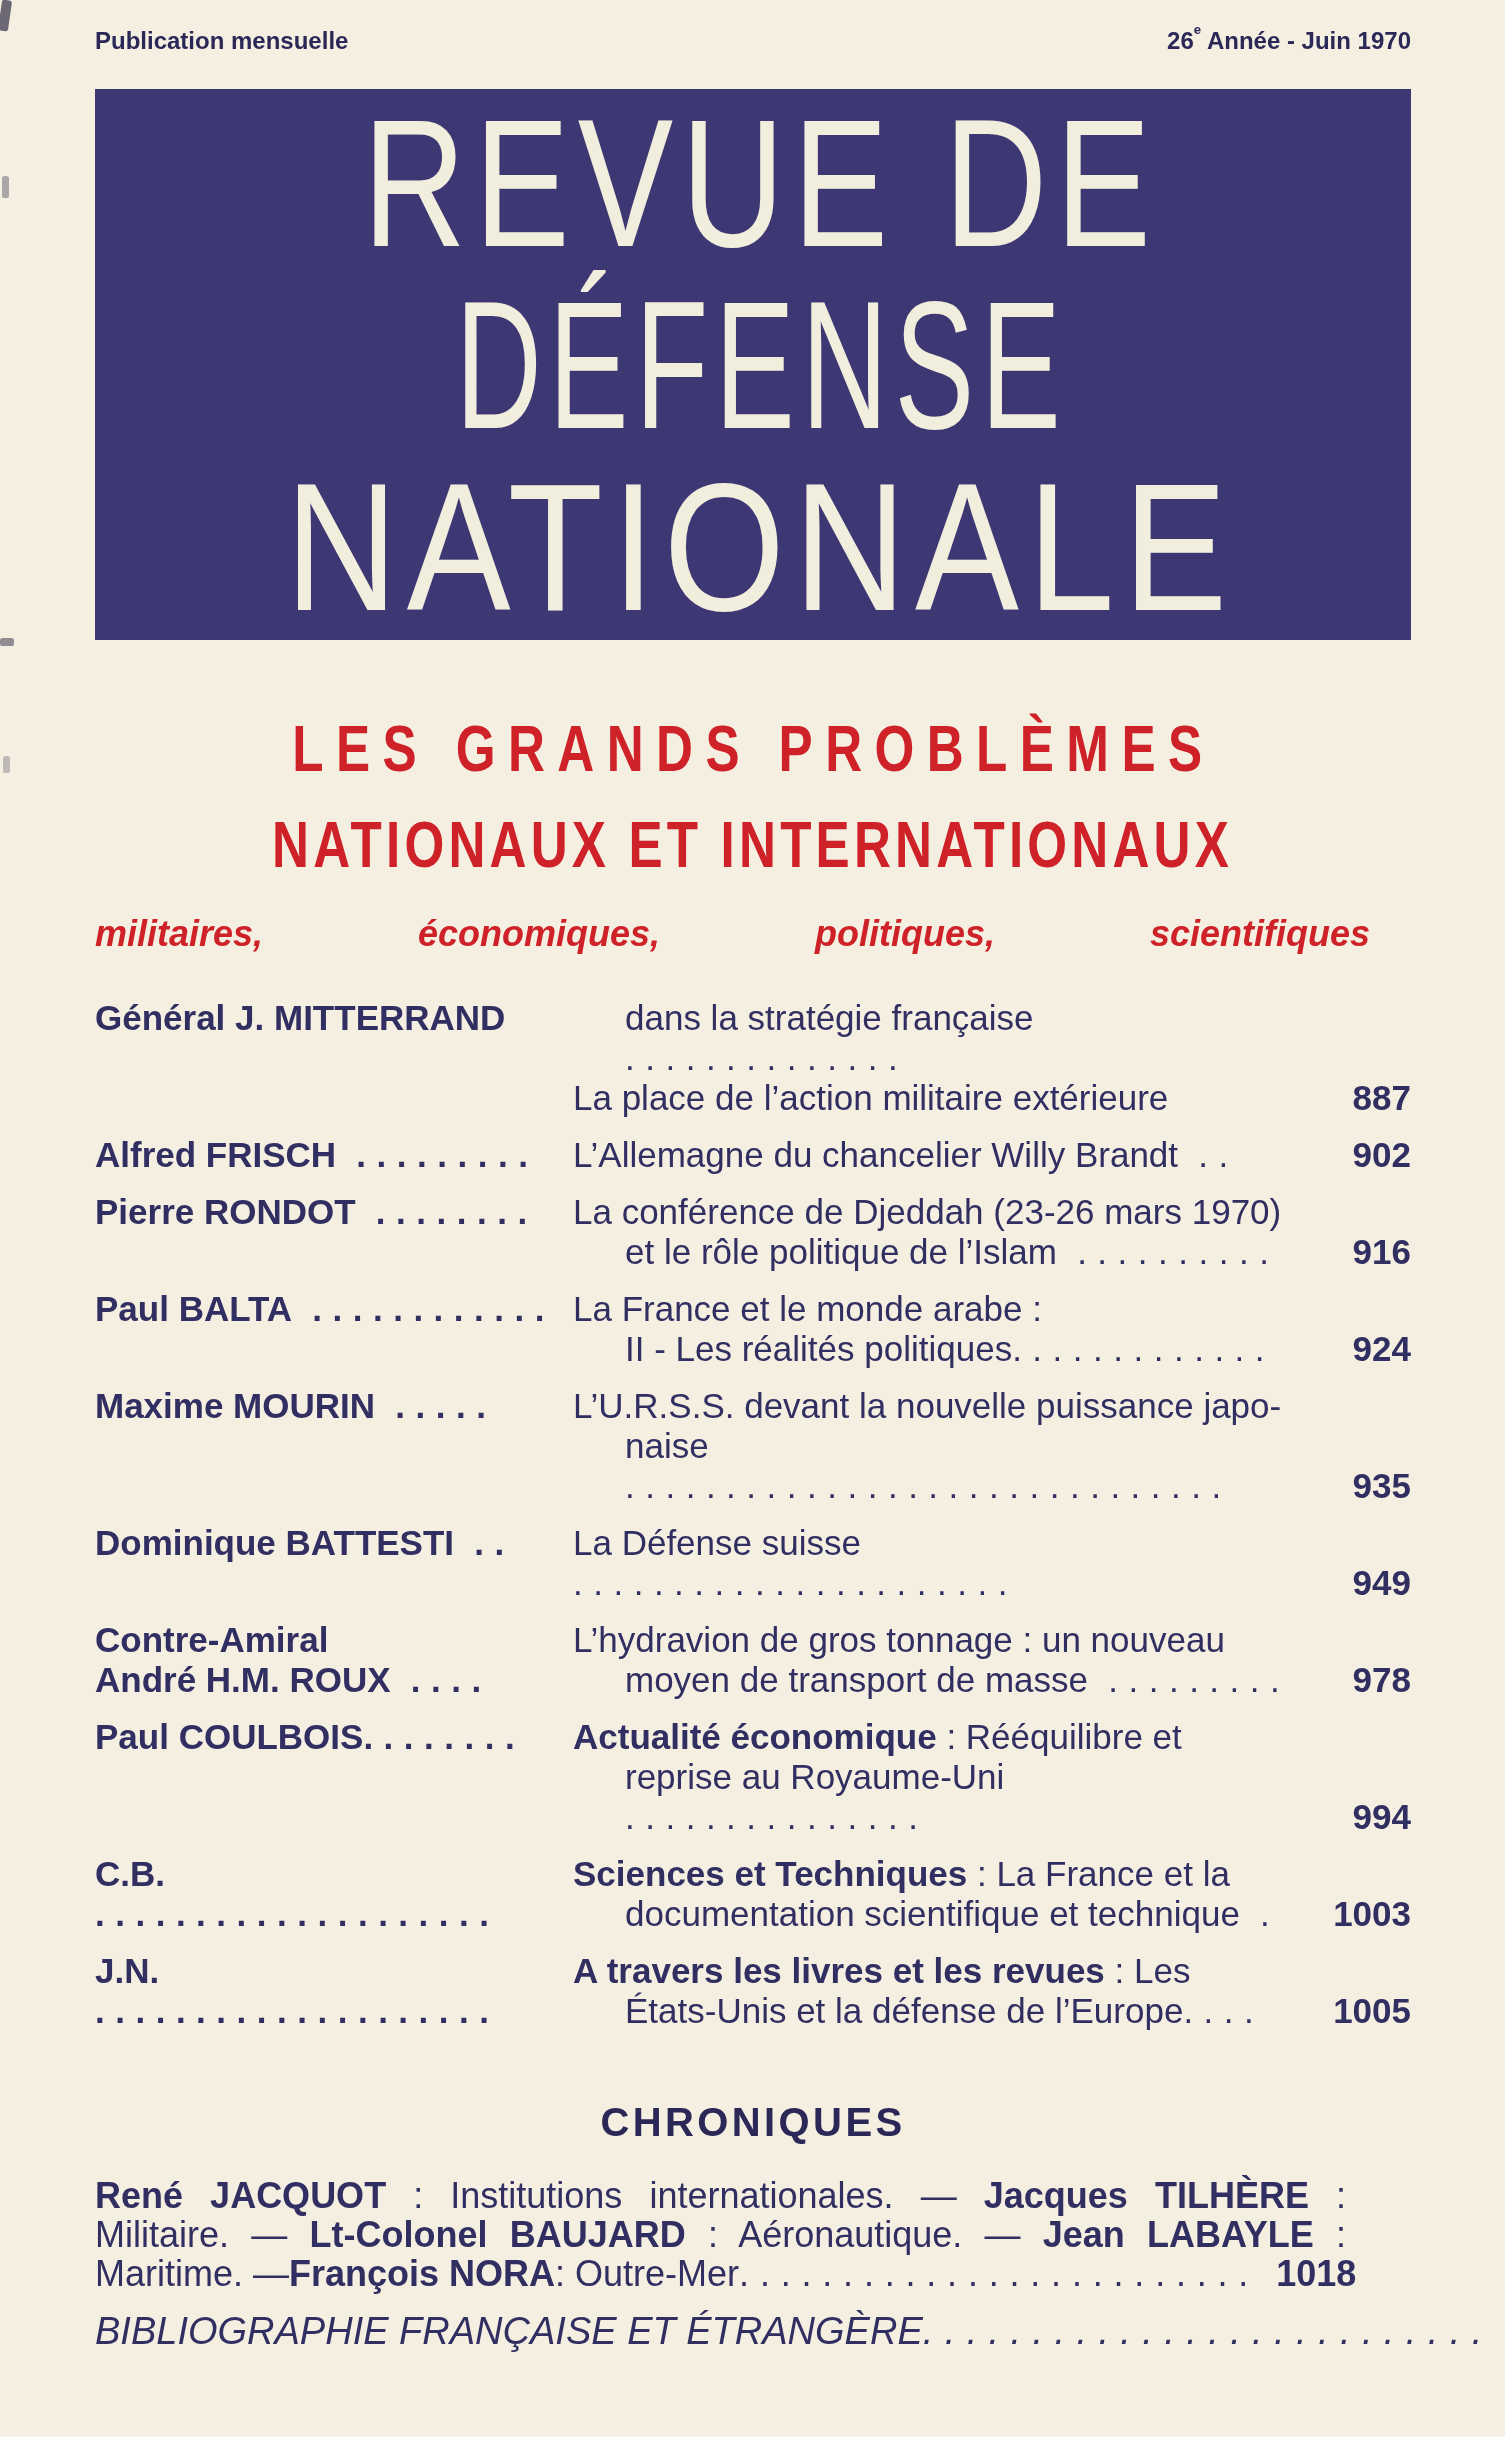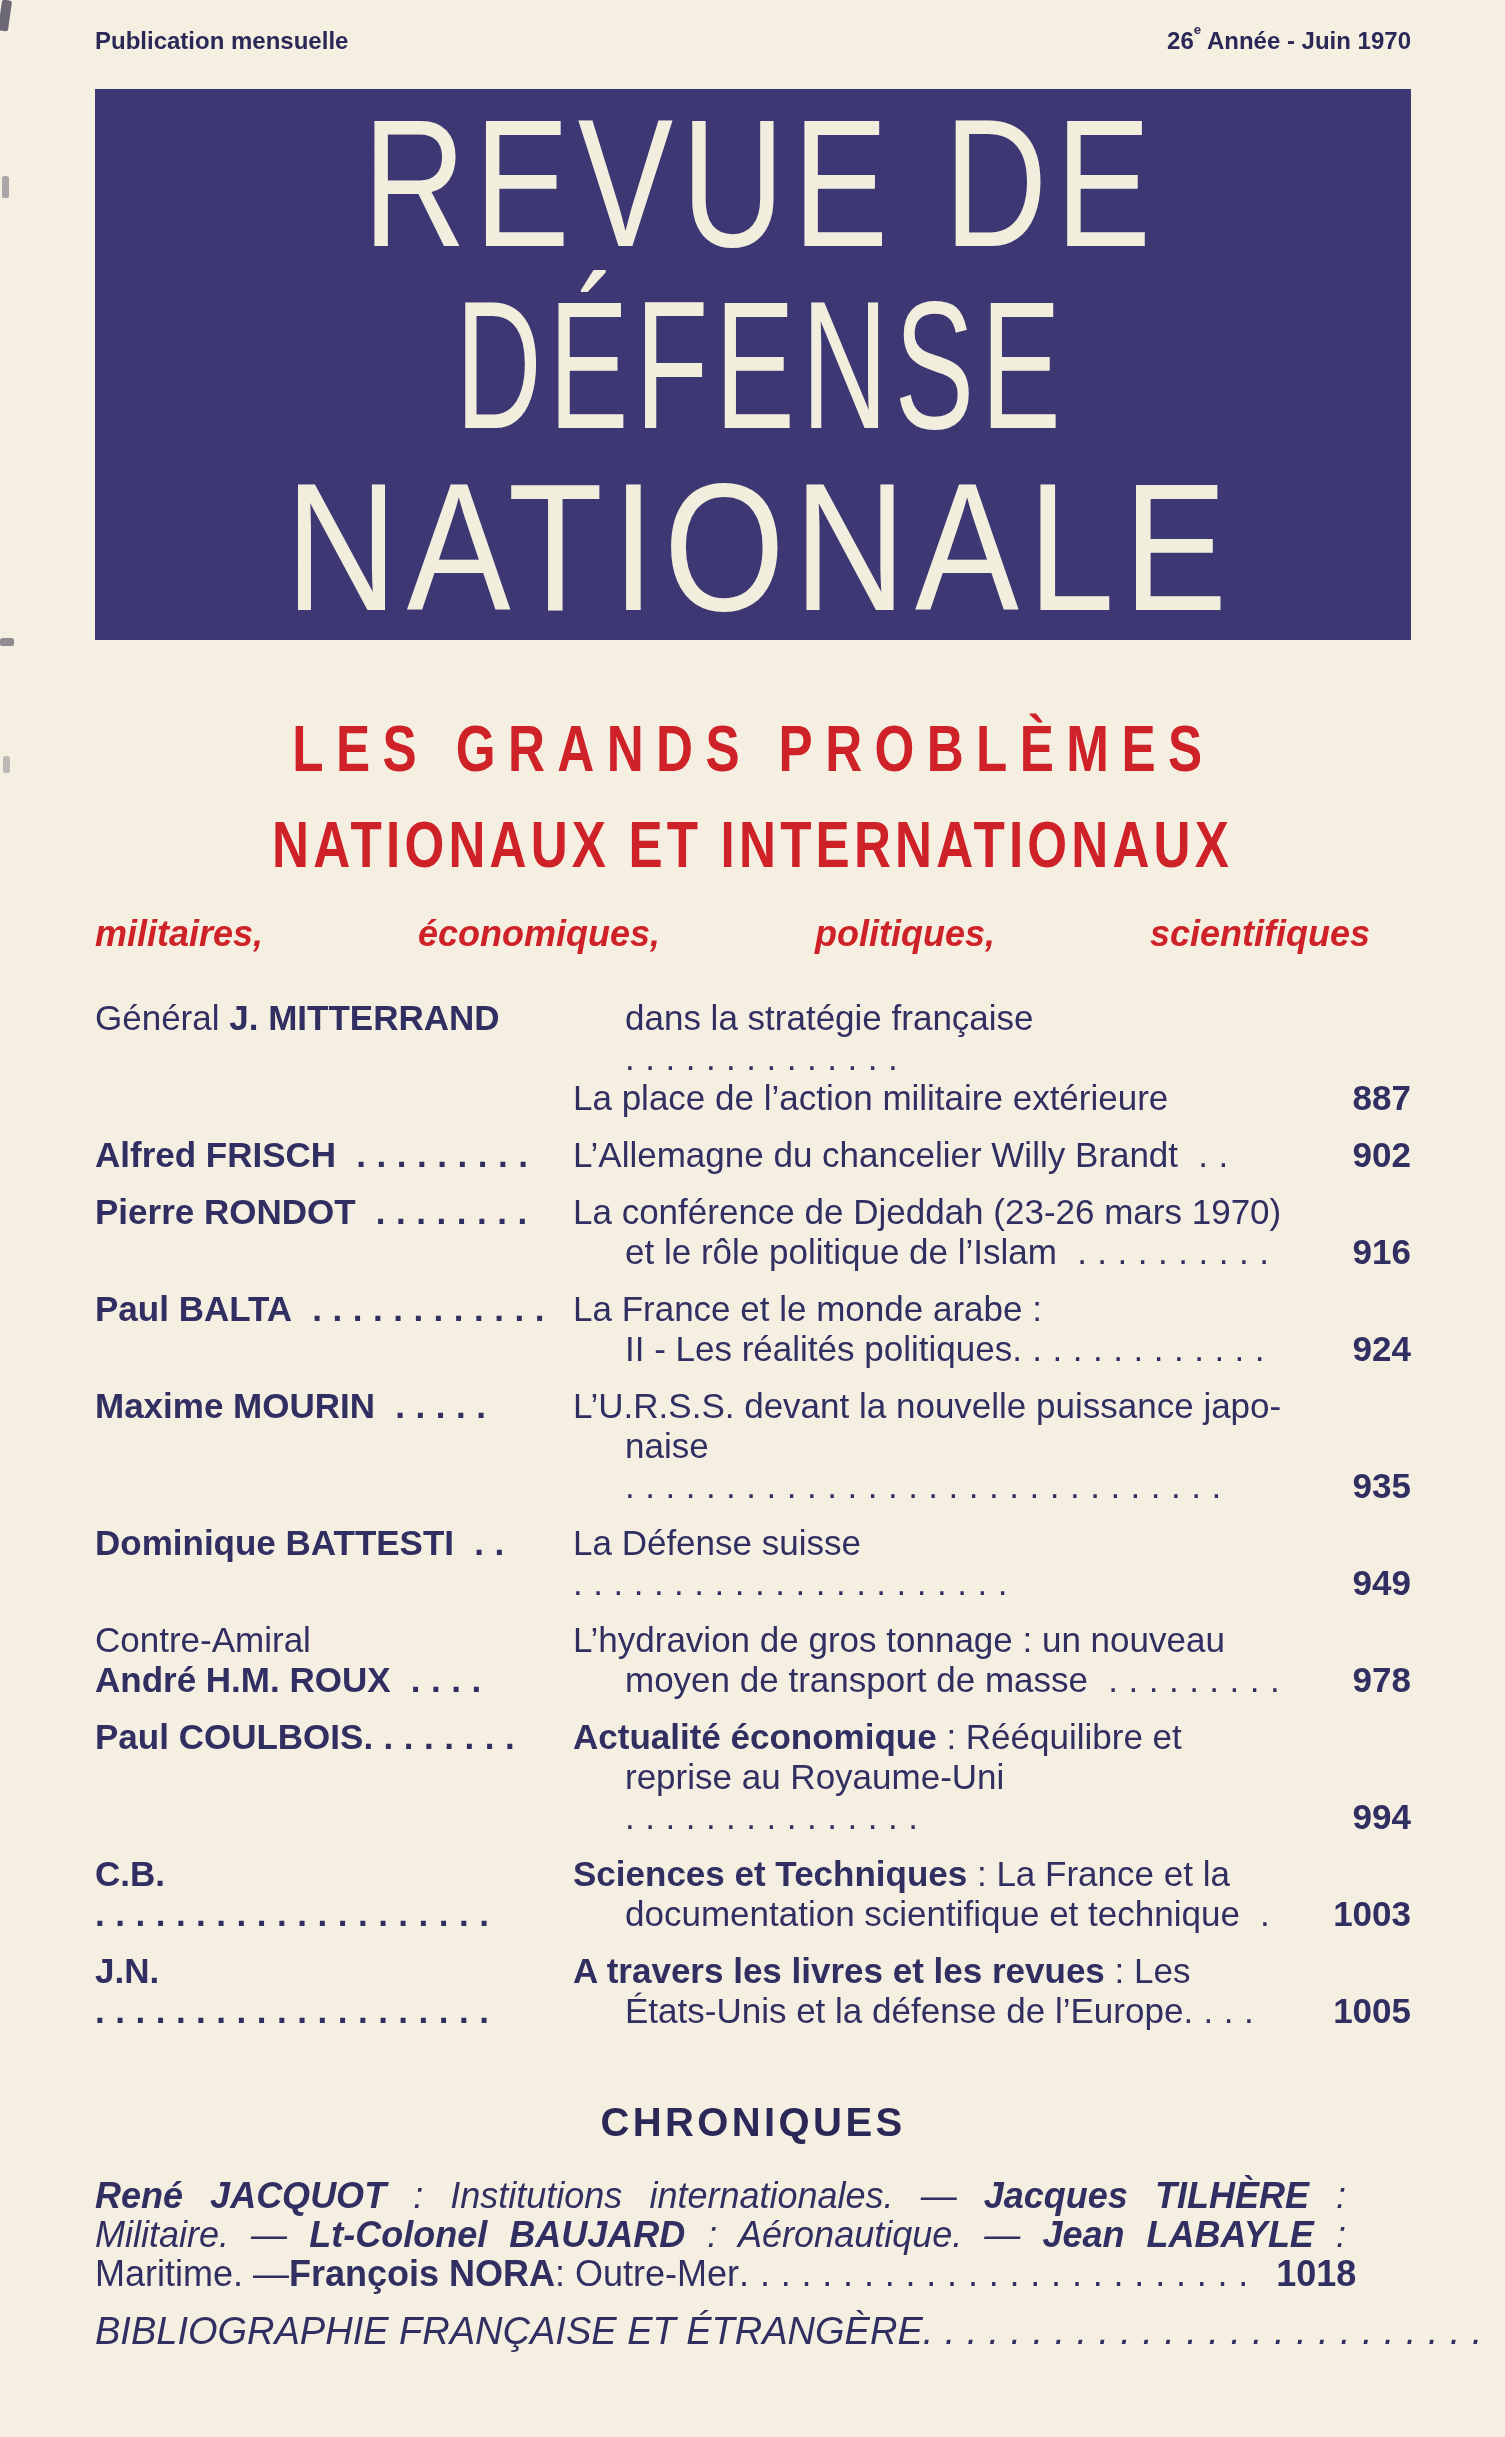--- a/index.html
+++ b/index.html
@@ -48,33 +48,33 @@
   .rh2{margin-top:22.4px;letter-spacing:5.2px;transform:scaleX(.80);}
 
   .subtitle{display:flex;justify-content:space-between;
             margin-top:31px;padding-right:41px;
             color:var(--red);font-style:italic;font-weight:bold;font-size:36px;}
 
   
   .toc{margin-top:43px;}
   .toc-row{display:flex;margin-bottom:17px;font-size:35px;line-height:40px;}
   .col-author{width:478px;flex:none;font-weight:bold;}
-  .col-author .light{font-weight:normal;}
+  .col-author .light{font-weight:bold;}
   .col-title{flex:1;}
   .col-page{width:86px;flex:none;display:flex;align-items:flex-end;
             justify-content:flex-end;font-weight:bold;}
   .tline.indent{padding-left:52px;}
   .b{font-weight:bold;}
   .dots{letter-spacing:.30em;}
 
   
   .chron-head{margin-top:69px;text-align:center;font-weight:bold;
               font-size:40px;letter-spacing:3.4px;color:var(--ink-dark);}
   .chron-body{margin-top:31px;padding-right:65px;font-size:36px;line-height:39px;}
-  .chron-line.jl{text-align:justify;text-align-last:justify;font-style:italic;}
+  .chron-line.jl{text-align:justify;text-align-last:justify;}
   .chron-last{display:flex;align-items:baseline;white-space:nowrap;}
   .chron-last .pg{margin-left:auto;font-weight:bold;padding-left:17px;}
 
   .biblio{display:flex;align-items:baseline;margin-top:17px;padding-right:65px;
           font-style:italic;font-size:38px;white-space:nowrap;}
   .biblio .pg{margin-left:auto;font-weight:bold;font-style:normal;padding-left:17px;}
 </style>
 </head>
 <body>
 

